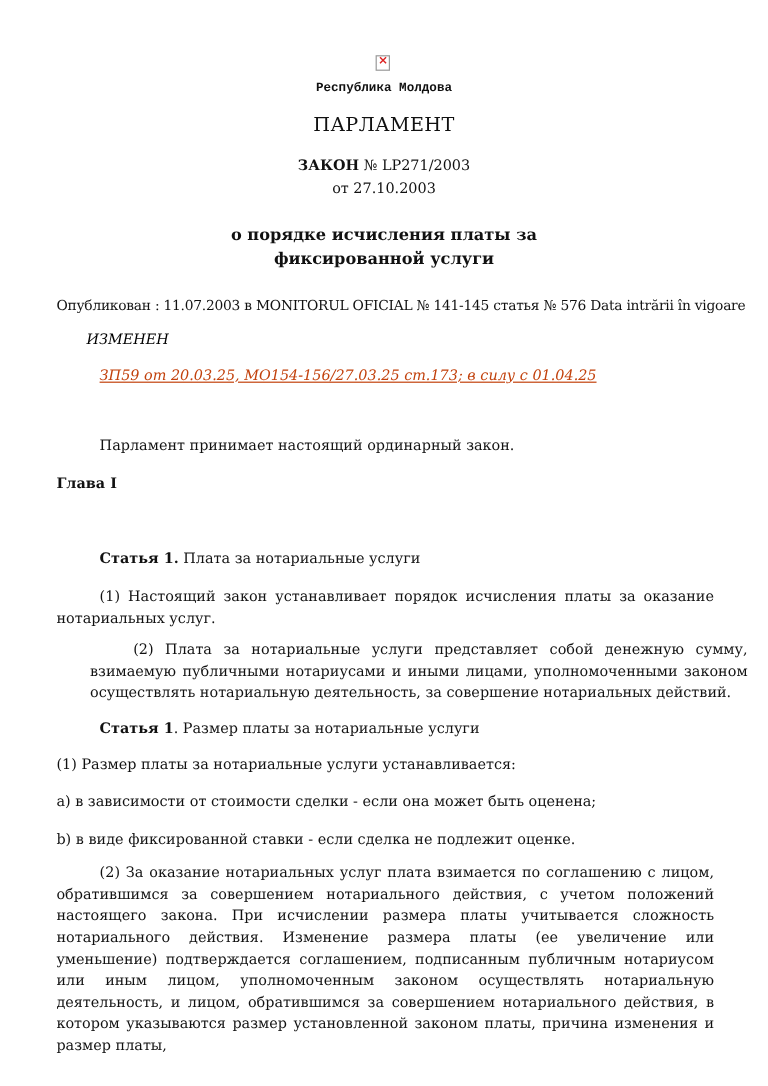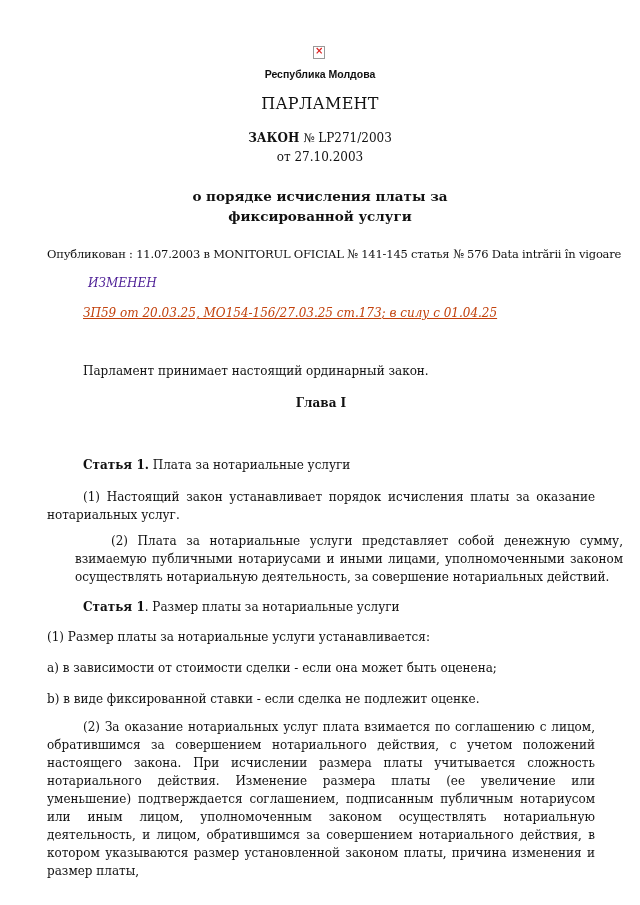--- a/index.html
+++ b/index.html
@@ -11,42 +11,42 @@
     .center { text-align: center; }
     .abs { position: absolute; left: 0; width: 640px; }
     .broken-img {
       position: absolute; left: 313px; top: 46px; width: 12px; height: 13px;
       border: 1px solid #999; background: #fff; box-sizing: border-box;
     }
     .broken-img span {
       position: absolute; left: 1px; top: -2px; color: #d22; font-size: 10px; font-weight: bold;
       font-family: "DejaVu Sans", sans-serif;
     }
-    .republic { top: 68px; font-weight: bold; font-size: 10.5px; font-family: Liberation Sans, sans-serif; }
+    .republic { top: 68px; font-weight: bold; font-size: 10.5px; font-family: Liberation Mono, monospace; }
     .parliament { top: 94px; font-size: 16px; font-family: "DejaVu Serif", serif; letter-spacing: 0.3px; }
     .law-num { top: 131px; font-size: 12px; }
     .law-num b { font-weight: bold; }
     .law-date { top: 150px; font-size: 12px; }
     .law-title { top: 186px; font-size: 13.5px; font-weight: bold; line-height: 20px; }
     .published {
       position: absolute; left: 47px; top: 247px; font-size: 11.5px; white-space: nowrap; letter-spacing: -0.2px;
     }
     .modified {
-      position: absolute; left: 88px; top: 276px; color: #4c1d95; font-style: italic; font-size: 12px;
+      position: absolute; left: 72px; top: 276px; color: #000000; font-style: italic; font-size: 12px;
     }
     .amend-link {
       position: absolute; left: 83px; top: 306px; color: #c2410c; font-style: italic; font-size: 12px;
       text-decoration: underline; cursor: pointer;
     }
     .para {
       position: absolute; left: 47px; width: 548px; font-size: 12px; line-height: 18px; text-align: justify;
     }
     .indent { text-indent: 36px; }
     .inset { left: 83px; width: 512px; }
-    .heading { font-weight: bold; text-align: center; font-size: 12px; }
+    .heading { font-weight: bold; font-size: 12px; }
     b { font-weight: bold; }
   </style>
 </head>
 <body>
 
 <div class="page">
 
   <div class="broken-img">
       <span>×</span>
     </div>

